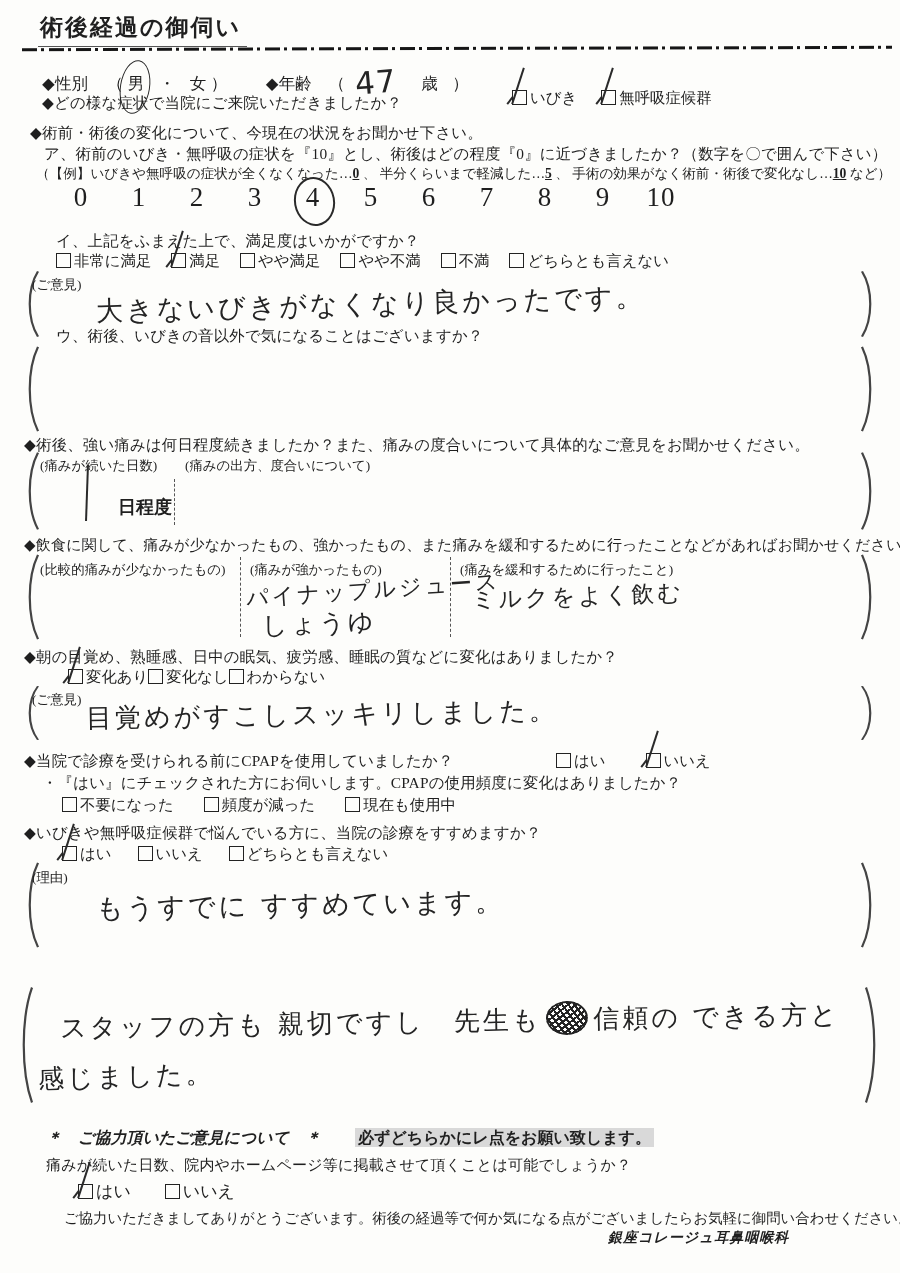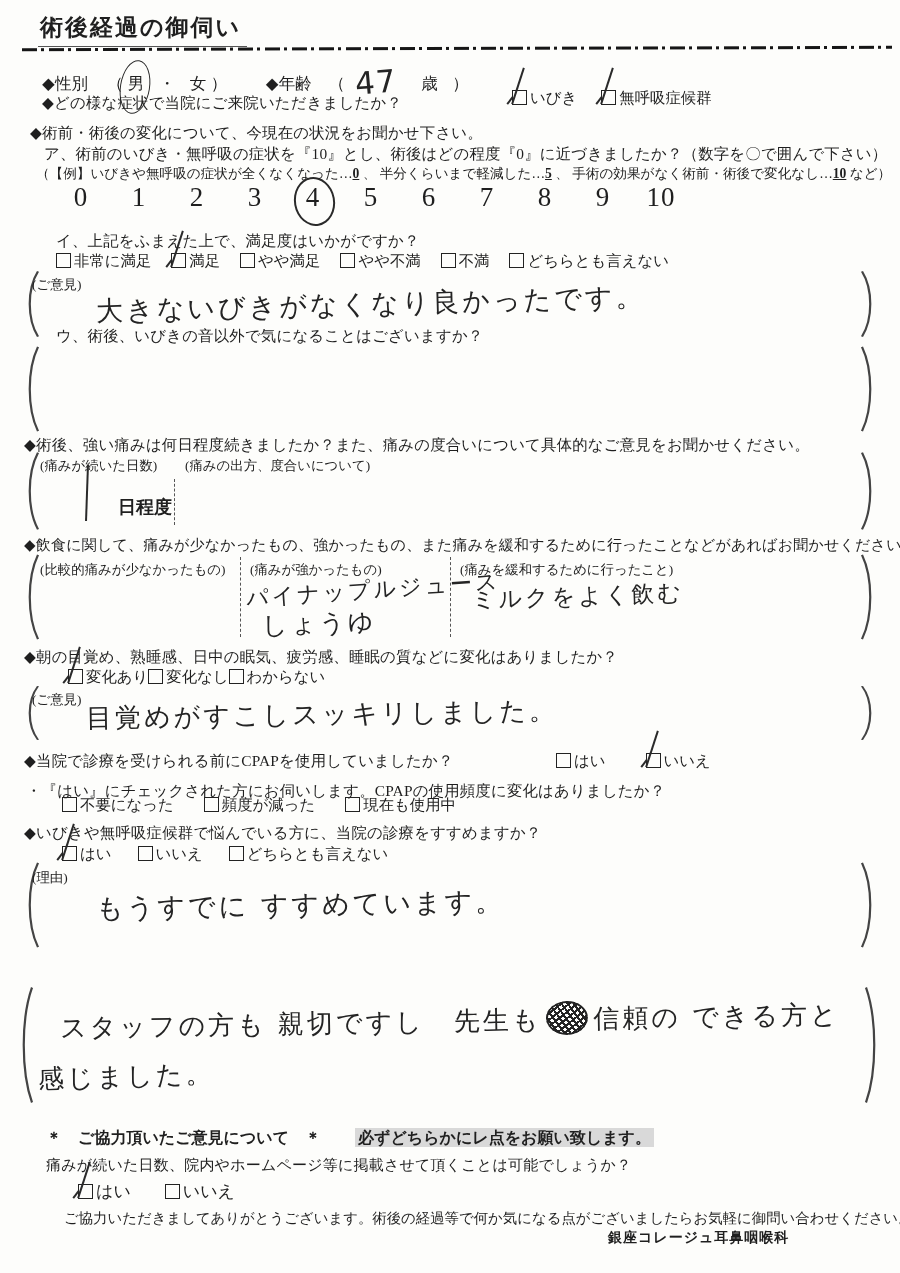--- a/index.html
+++ b/index.html
@@ -46,21 +46,21 @@
   .u{text-decoration:underline;font-weight:600;}
   .stroke1{position:absolute;width:2.2px;background:#2a2a2a;transform:rotate(2deg);}
   .scribble{
     display:inline-block;width:42px;height:34px;border-radius:50%;vertical-align:-7px;margin:0 5px;
     background:
       repeating-linear-gradient(55deg,#232323 0 2px,transparent 2px 5px),
       repeating-linear-gradient(-38deg,#232323 0 2px,transparent 2px 5px);
     box-shadow:inset 0 0 0 2px #232323;
   }
   .hl{background:#d9d9d9;font-weight:700;padding:1px 3px;}
-  .bold{font-weight:700;}
+  .bold{font-weight:700;font-style:italic;}
   .gap{display:inline-block;width:26px;}
 </style>
 </head>
 <body>
 
 <div class="sheet">
 
   <div class="abs title">術後経過の御伺い</div>
   <div class="abs dashdot"></div>
 
@@ -220,21 +220,21 @@
   <div class="abs" style="left:556px;top:751px;display:flex;gap:40px;">
     <span class="cb">
         <span class="box"></span>
         <span class="lbl">はい</span>
       </span>
     <span class="cb checked">
         <span class="box"></span>
         <span class="lbl">いいえ</span>
       </span>
   </div>
-  <div class="abs q" style="left:26px;top:773px;margin-top:8px;">・『はい』にチェックされた方にお伺いします。CPAPの使用頻度に変化はありましたか？</div>
+  <div class="abs q" style="left:42px;top:773px;">・『はい』にチェックされた方にお伺いします。CPAPの使用頻度に変化はありましたか？</div>
   <div class="abs" style="left:62px;top:795px;display:flex;gap:30px;">
     <span class="cb">
         <span class="box"></span>
         <span class="lbl">不要になった</span>
       </span>
     <span class="cb">
         <span class="box"></span>
         <span class="lbl">頻度が減った</span>
       </span>
     <span class="cb">

